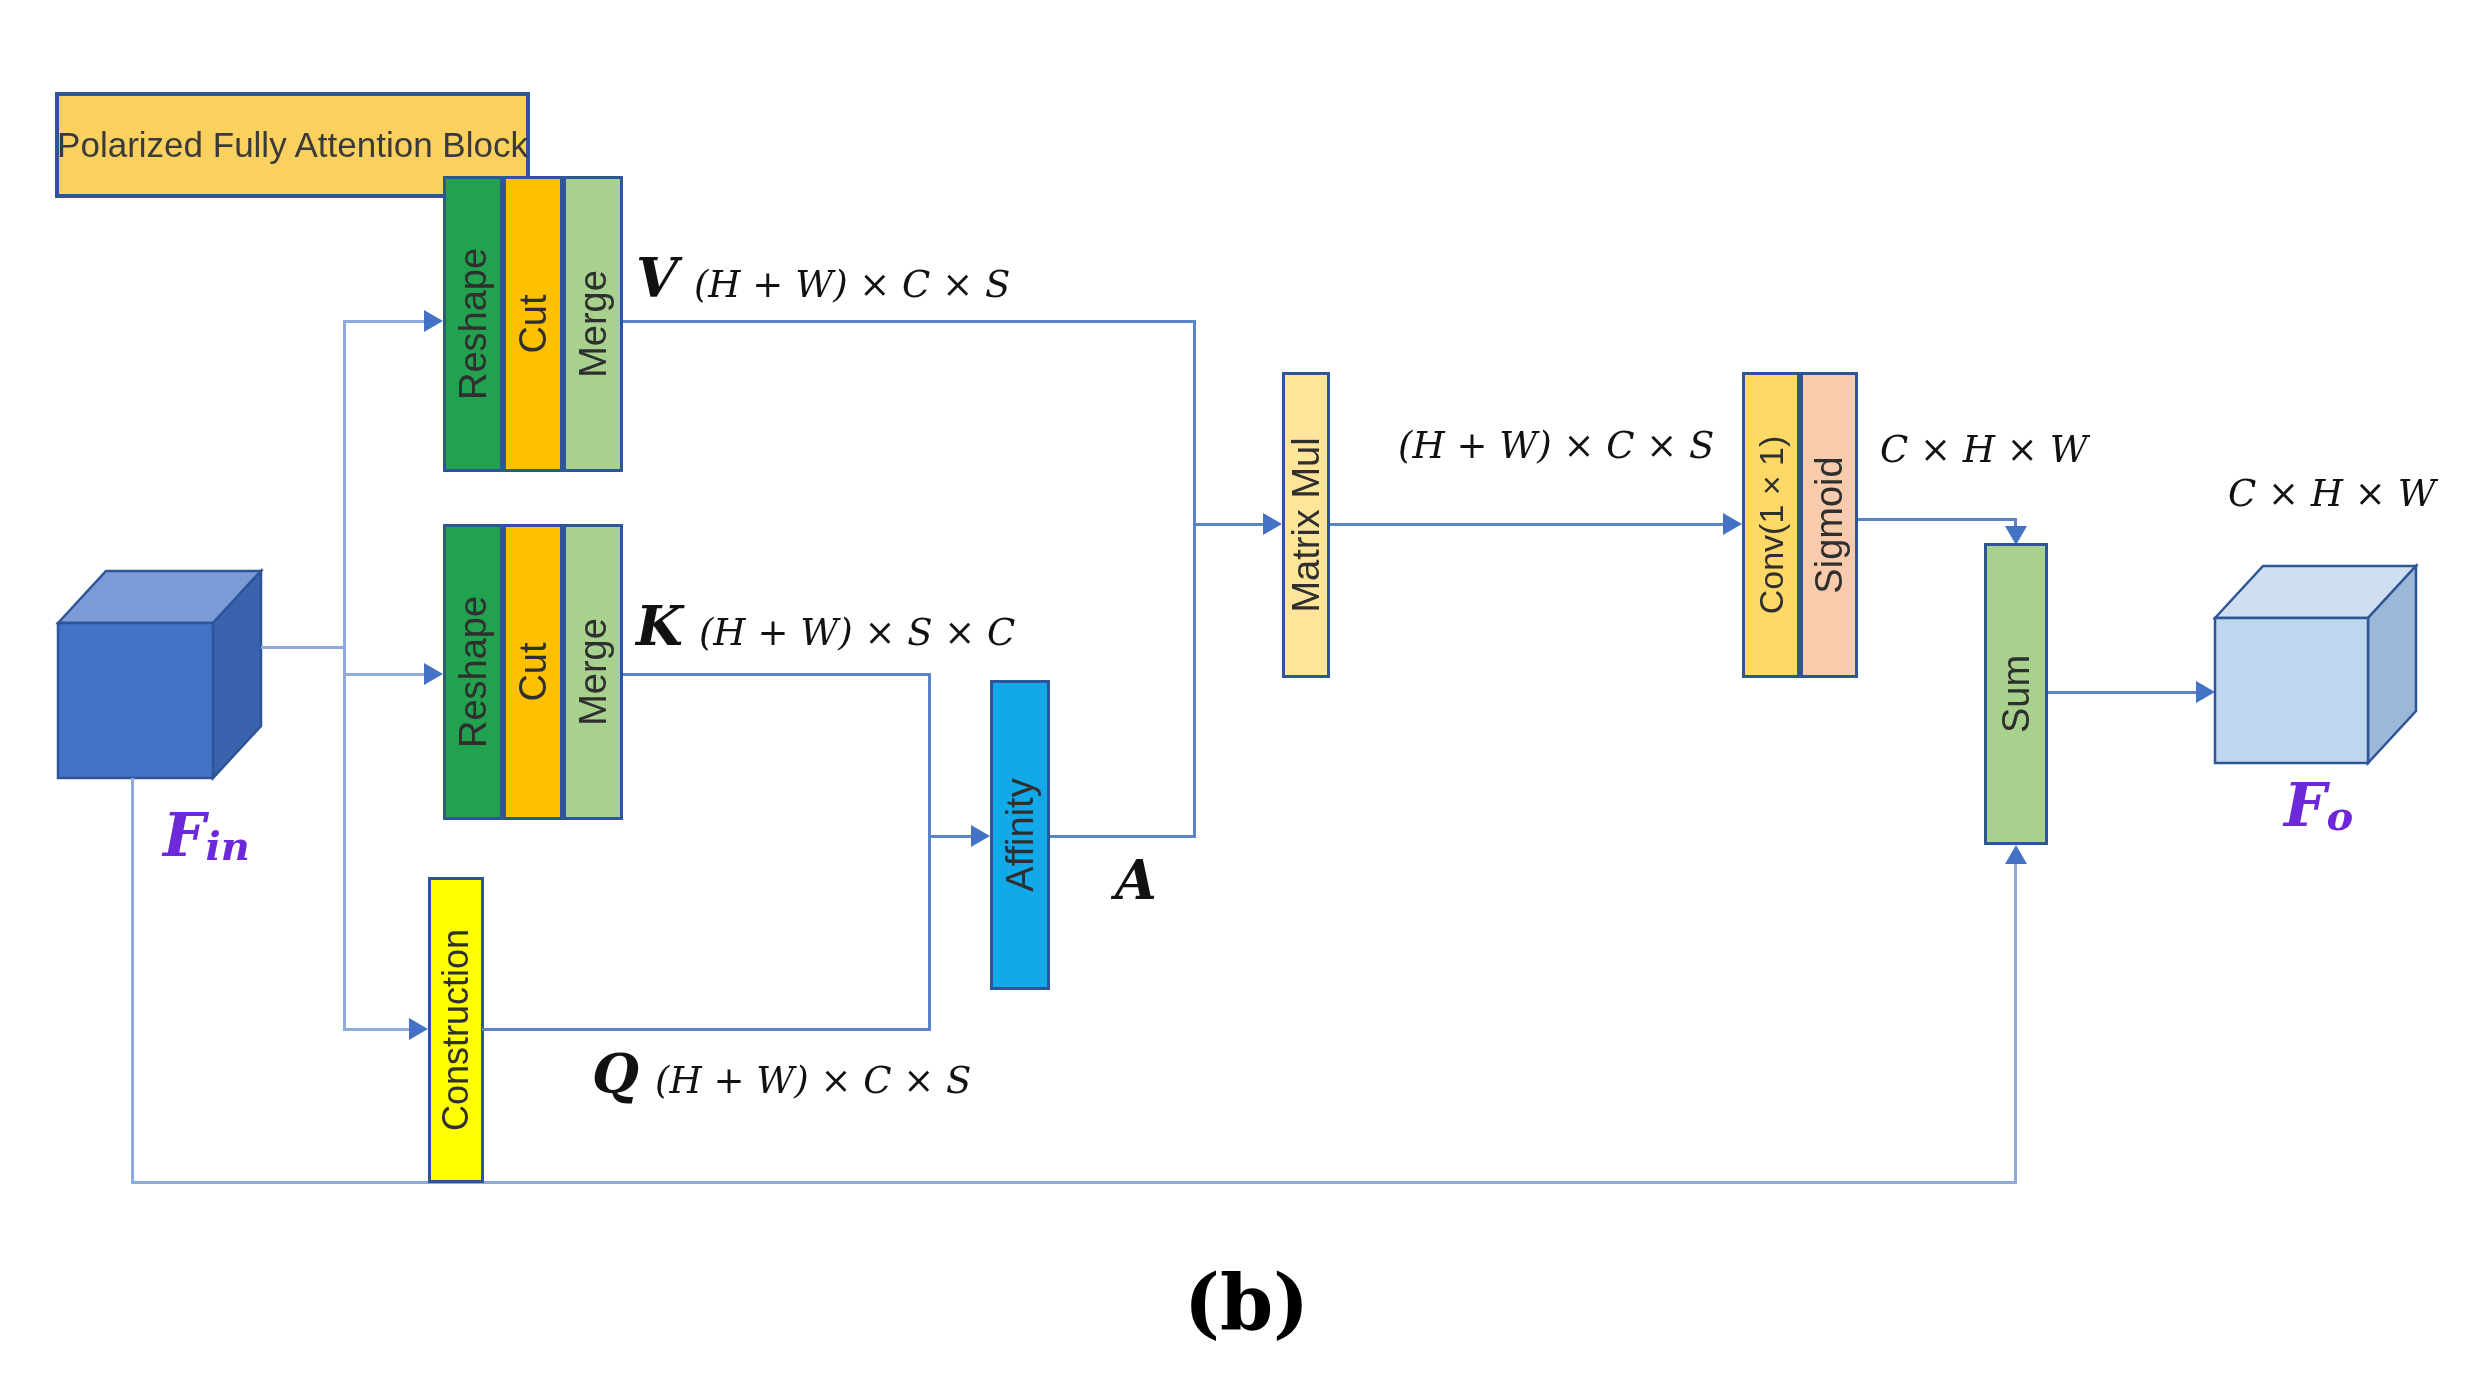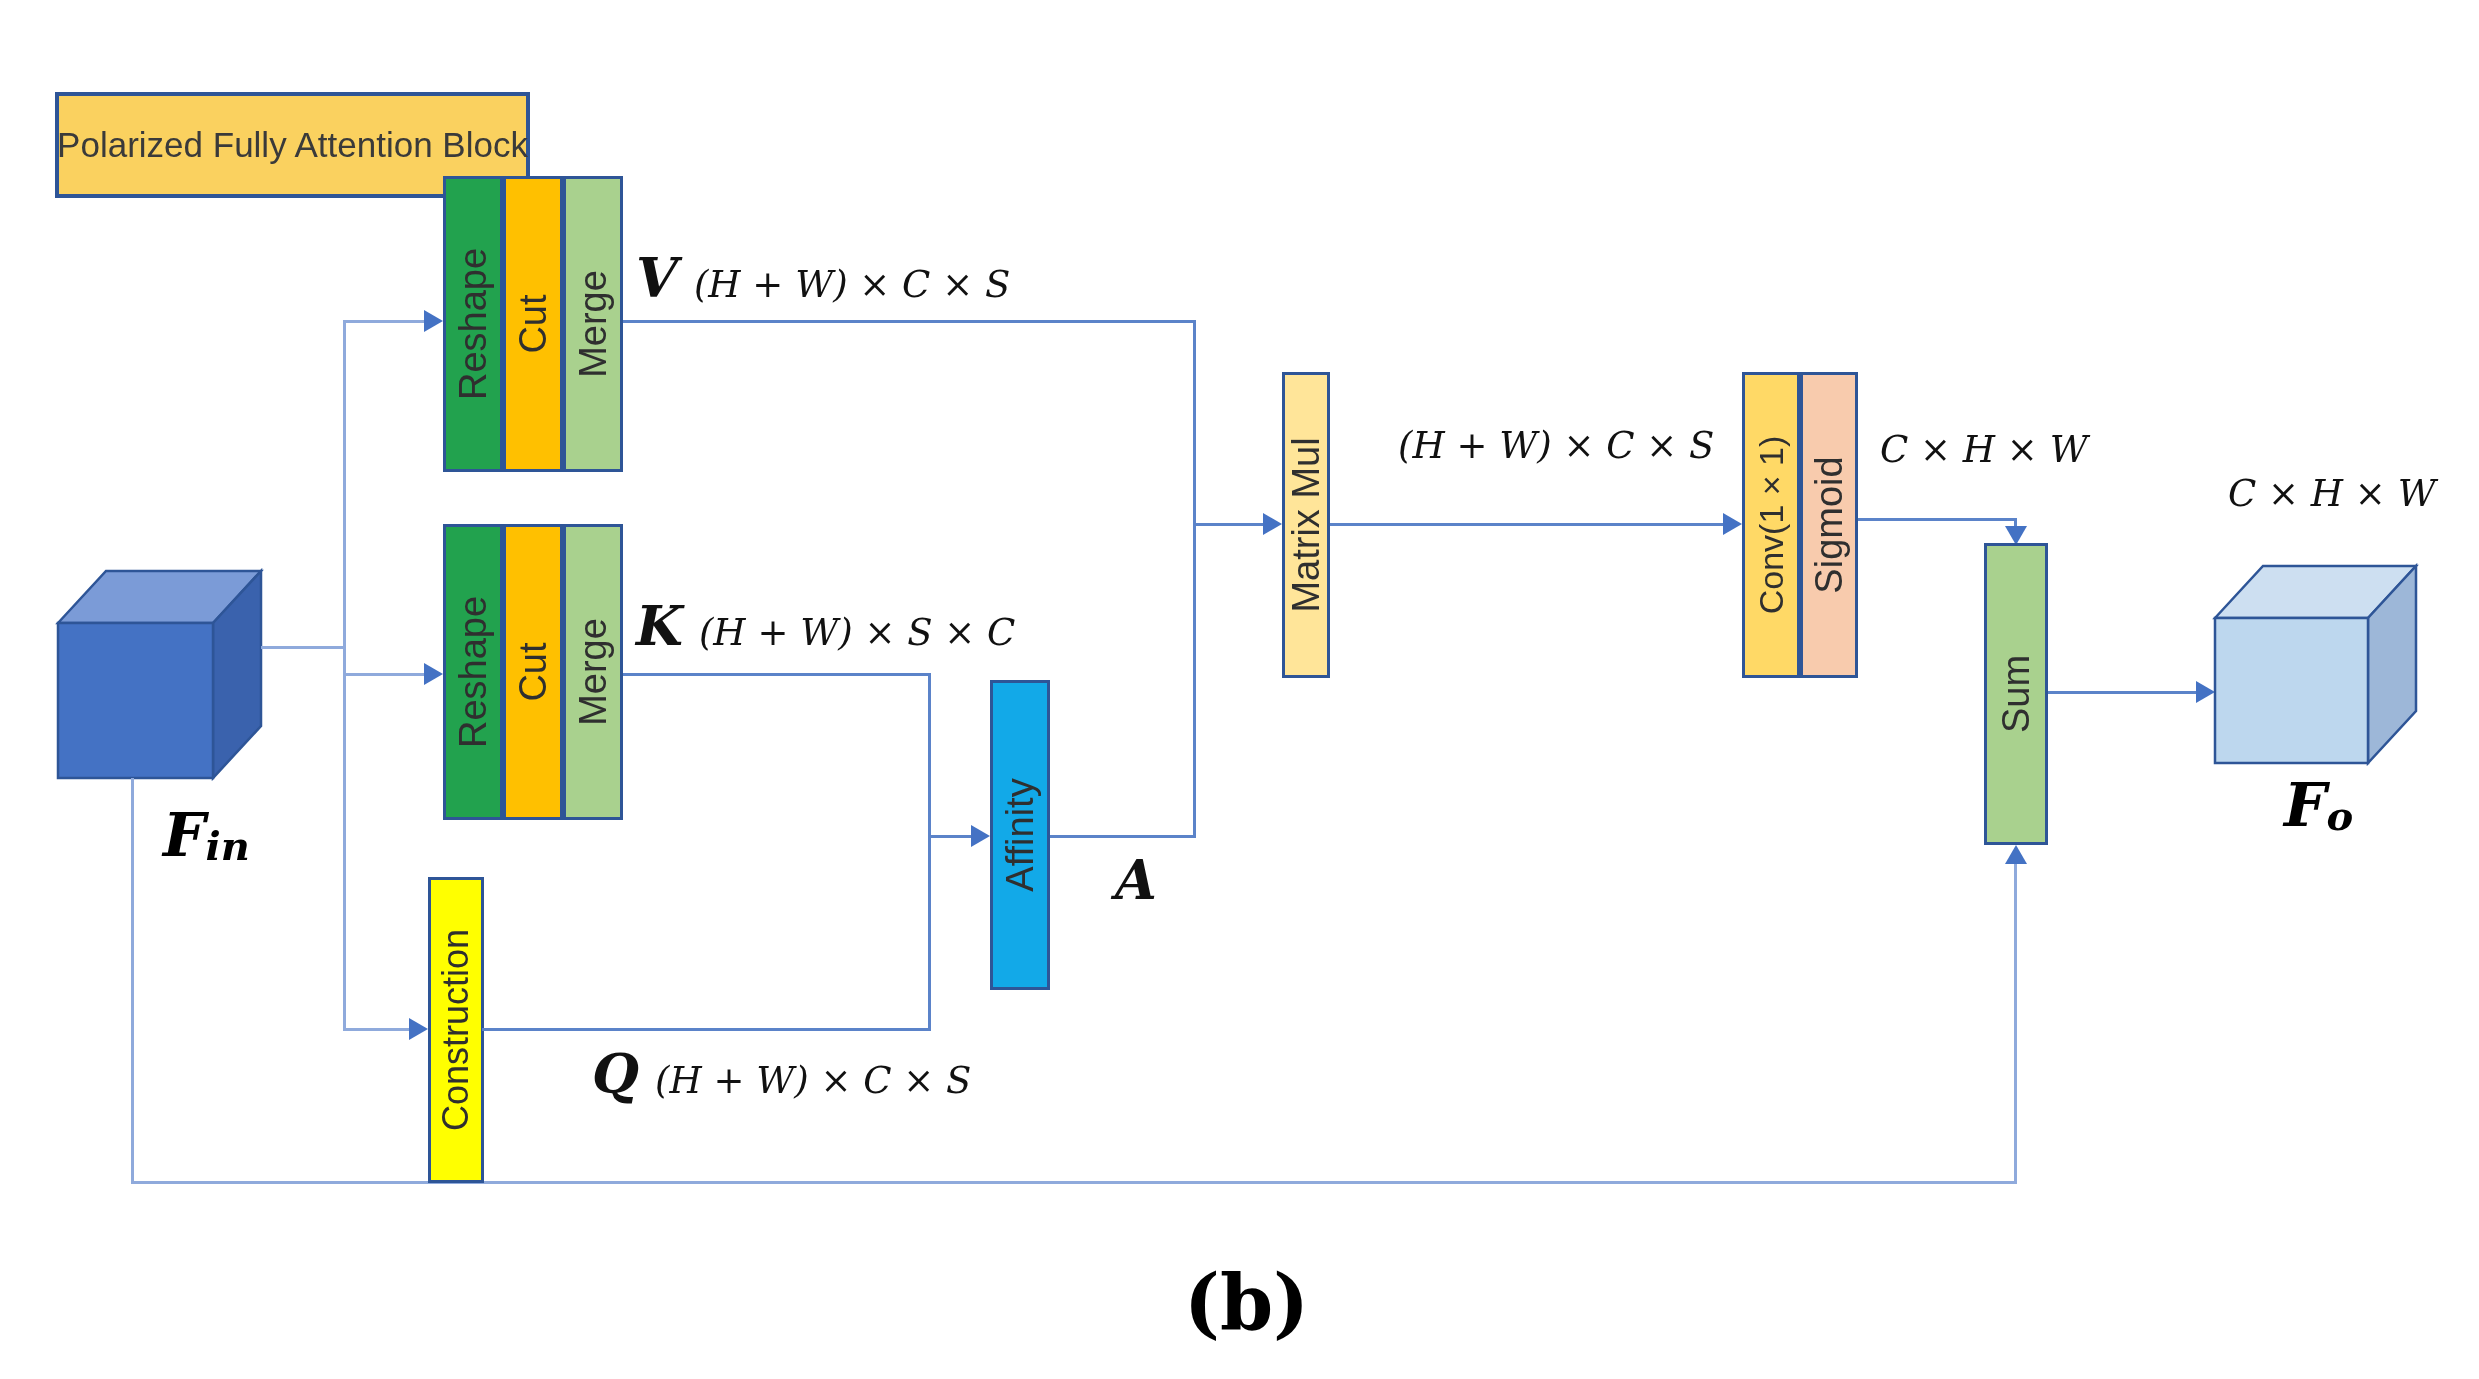--- a/index.html
+++ b/index.html
@@ -28,21 +28,21 @@
   .vtext{
     position:absolute;top:50%;left:50%;
     transform:translate(-50%,-50%) rotate(-90deg);
     white-space:nowrap;font-size:38px;color:#2f2f2f;
   }
   
   .tensor-label{position:absolute;display:inline-flex;align-items:baseline;white-space:nowrap;}
   .sym{font-family:"DejaVu Serif",serif;font-style:italic;font-weight:bold;font-size:54px;color:#111;}
   .dims{font-family:"DejaVu Serif",serif;font-style:italic;font-size:37px;color:#111;margin-left:16px;}
   .dims-only{font-family:"DejaVu Serif",serif;font-style:italic;font-size:37px;color:#111;position:absolute;white-space:nowrap;}
-  .feat-label{position:absolute;white-space:nowrap;font-family:"DejaVu Serif",serif;font-style:italic;font-weight:bold;color:#000000;}
+  .feat-label{position:absolute;white-space:nowrap;font-family:"DejaVu Serif",serif;font-style:italic;font-weight:bold;color:#6d28d9;}
   .feat-label .fsym{font-size:60px;}
   .feat-label sub{font-size:40px;line-height:0;}
   .caption{position:absolute;font-family:"DejaVu Serif",serif;font-weight:bold;font-size:76px;color:#000;}
   svg{position:absolute;display:block;}
 </style>
 </head>
 <body>
 
 <div class="canvas">
 

